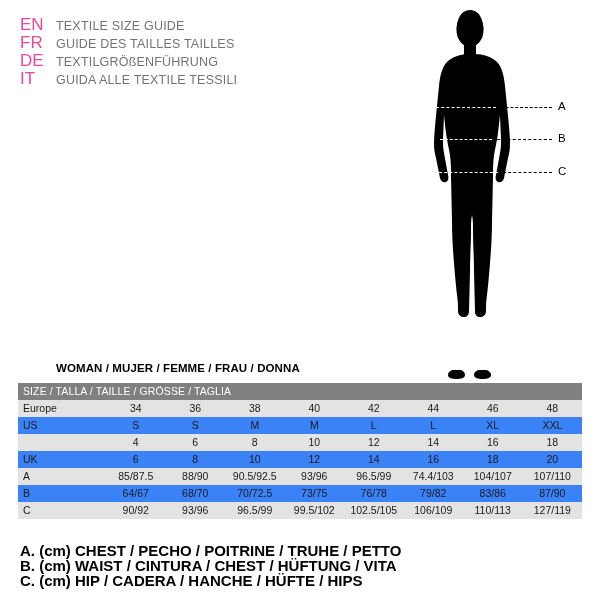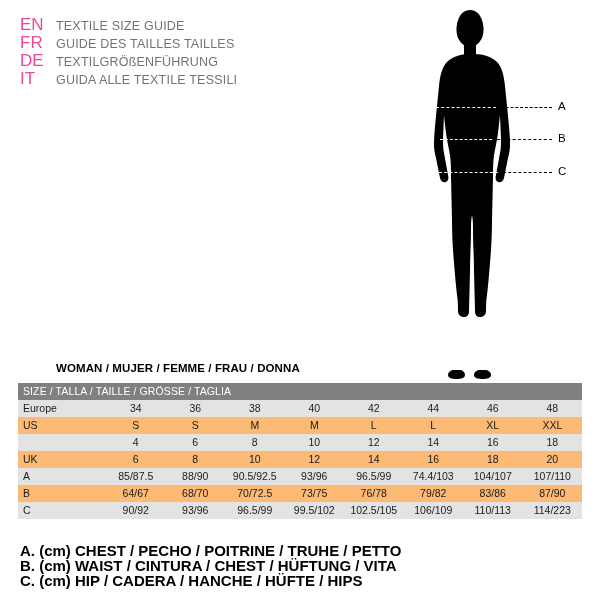--- a/index.html
+++ b/index.html
@@ -118,21 +118,21 @@
   tr.header-row th {
     color: #ffffff;
     font-size: 10.5px;
     letter-spacing: 0.1px;
   }
   tr.shade {
     background: #e3e3e3;
     padding-left: 20px;
   }
   tr.plain {
-    background: #fdba74;
+    background: #3b82f6;
     margin-left: 12px;
   }
   col.c0 { width: 88px; }
   col.cx { width: 59.5px; }
 
   
   .footnotes {
     position: absolute;
     left: 20px;
     top: 543px;
@@ -322,21 +322,21 @@
         </tr>
         <tr class="shade">
           <td class="row-label">C</td>
           <td>90/92</td>
           <td>93/96</td>
           <td>96.5/99</td>
           <td>99.5/102</td>
           <td>102.5/105</td>
           <td>106/109</td>
           <td>110/113</td>
-          <td>114/223</td>
+          <td>127/119</td>
         </tr>
       </tbody>
     </table>
   </div>
 
   <div class="footnotes">
     <div class="footnote">A. (cm) CHEST / PECHO / POITRINE / TRUHE / PETTO</div>
     <div class="footnote">B. (cm) WAIST / CINTURA / CHEST / HÜFTUNG / VITA</div>
     <div class="footnote">C. (cm) HIP / CADERA / HANCHE / HÜFTE / HIPS</div>
   </div>

